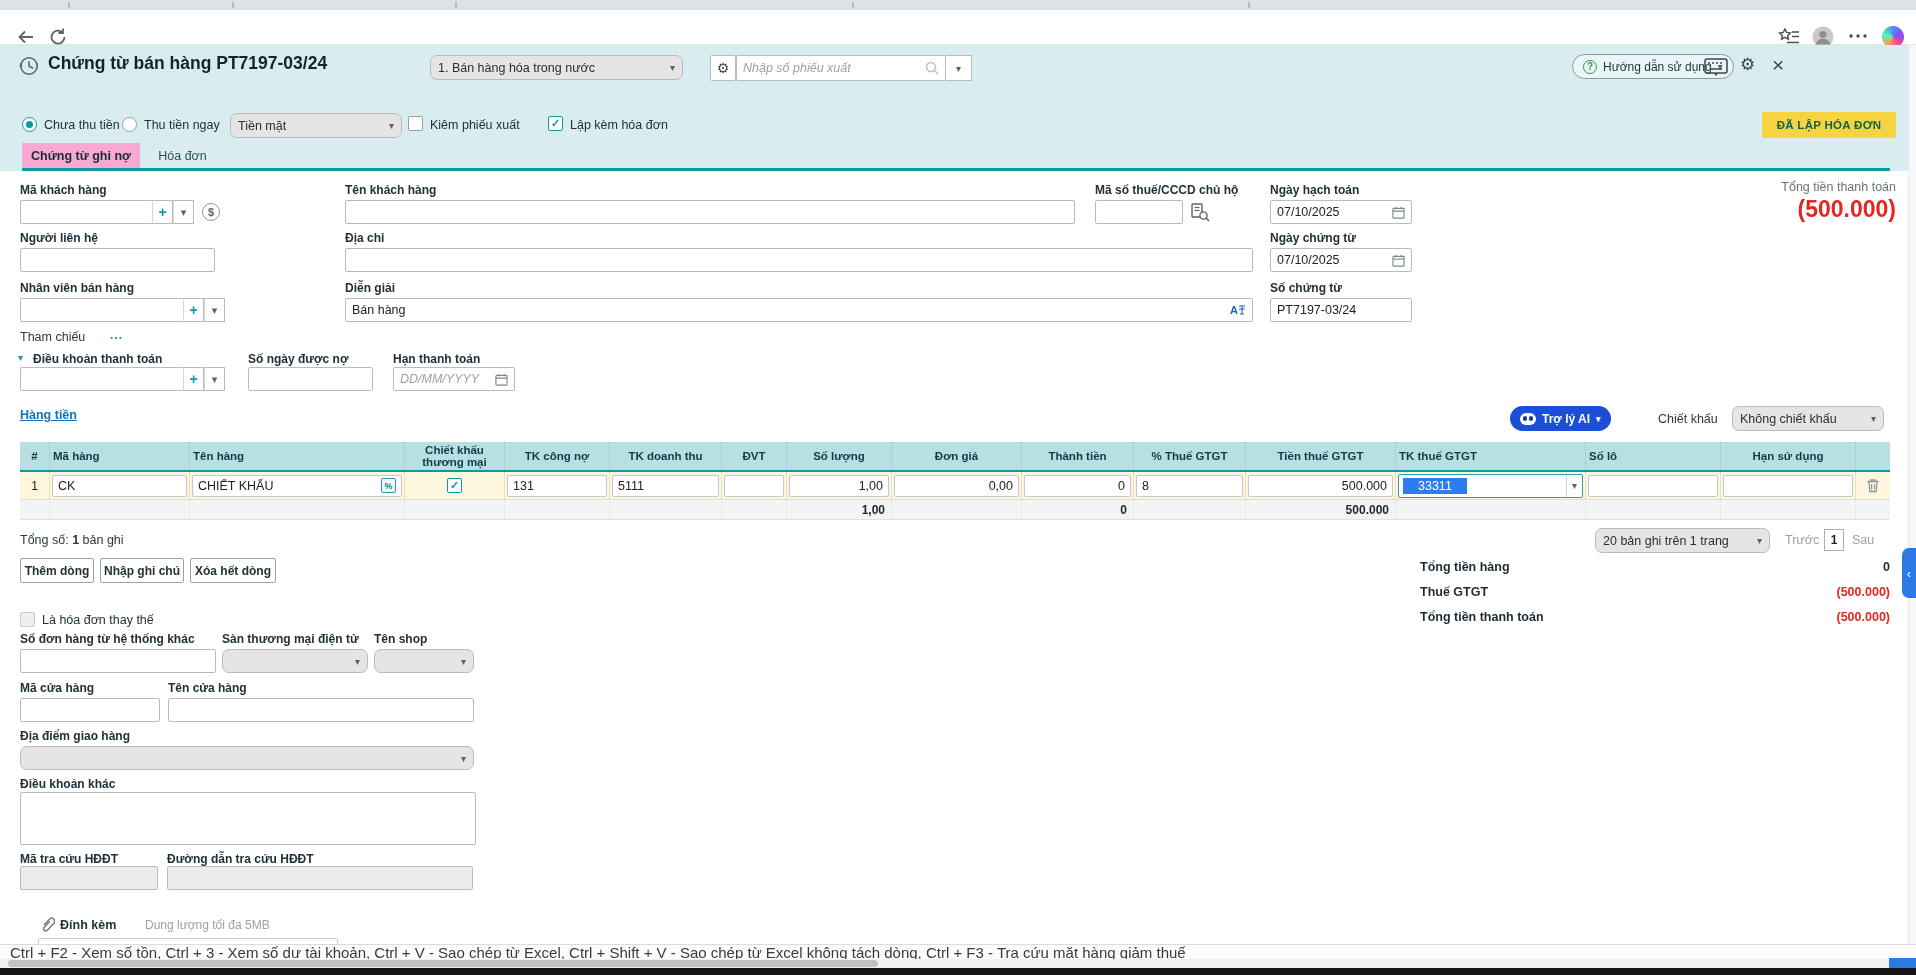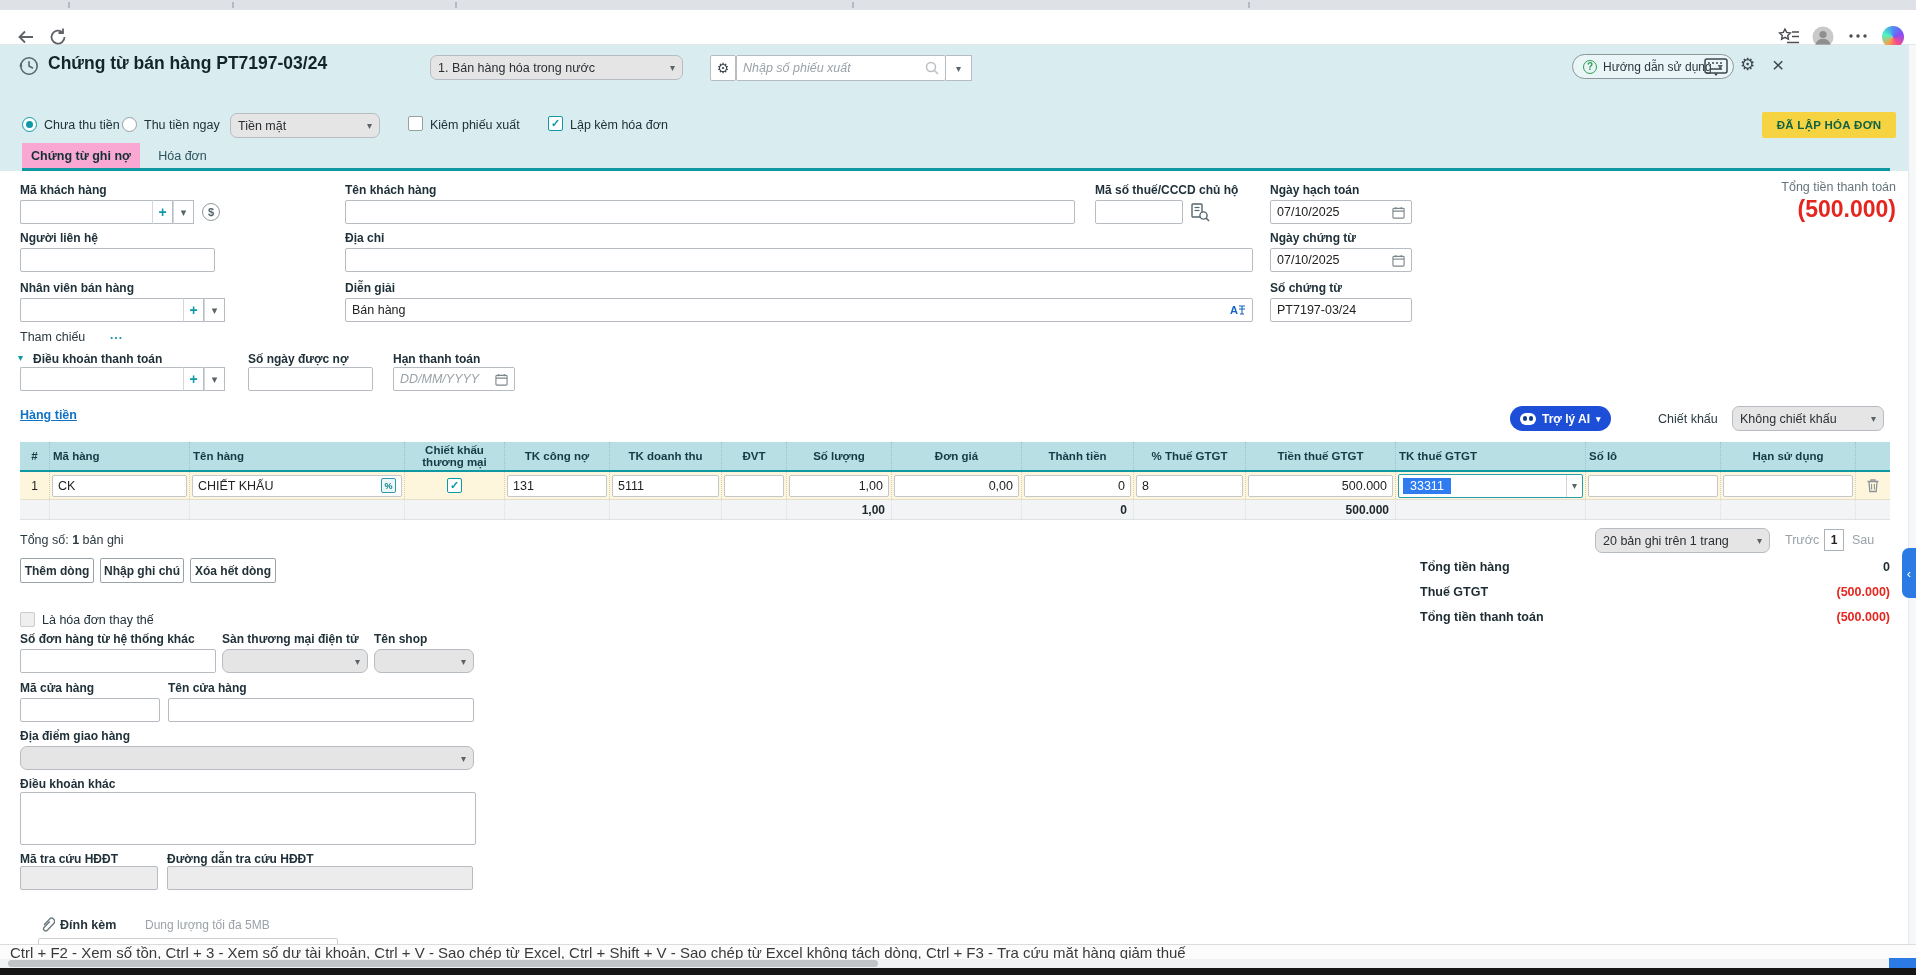--- a/index.html
+++ b/index.html
@@ -61,21 +61,21 @@
   .g-head .gc.al{justify-content:flex-start;text-align:left}
   .g-row{display:flex;background:#fdf6dc;height:28px;border-bottom:1px solid #e4e0cd}
   .g-row .gc{border-right:1px dotted #d4d0bd;display:flex;align-items:center;justify-content:center;padding:0 2px}
   .g-sum{display:flex;background:#f3f4f5;height:20px;border-bottom:1px solid #dfe2e4}
   .g-sum .gc{border-right:1px dotted #dcdfe1;display:flex;align-items:center;justify-content:flex-end;font-weight:bold;font-size:12px;padding:0 6px;color:#1d272b}
   .tc0{width:30px}.tc1{width:140px}.tc2{width:215px}.tc3{width:100px}.tc4{width:105px}.tc5{width:112px}.tc6{width:65px}.tc7{width:105px}.tc8{width:130px}.tc9{width:112px}.tc10{width:112px}.tc11{width:150px}.tc12{width:190px}.tc13{width:135px}.tc14{width:135px}.tc15{width:34px;border-right:none!important}
   .cell-inp{background:#fff;border:1px solid #c3c8cc;border-radius:2px;height:22px;width:100%;display:flex;align-items:center;padding:0 5px;font-size:12.5px;color:#222;overflow:hidden;white-space:nowrap}
   .cell-inp.num{justify-content:flex-end}
   .pcticon{width:15px;height:15px;border:1px solid #2f9ba8;border-radius:2px;background:#eef7f8;color:#0d7e8c;font-size:9px;font-weight:bold;display:flex;align-items:center;justify-content:center;margin-left:auto}
   .vatcombo{background:#fff;border:1px solid #27a0ae;border-radius:2px;height:24px;width:100%;display:flex;align-items:center;padding:0 0 0 4px}
-  .seltext{background:#2e7cf0;color:#fff;font-size:12.5px;padding:1px 7px}
+  .seltext{background:#2e7cf0;color:#fff;font-size:12.5px;padding:1px 15px}
   .vatcombo .caret{margin-left:auto;border-left:1px solid #cfd4d7;height:100%;display:flex;align-items:center;padding:0 5px}
   
   .btn{background:#fff;border:1px solid #9aa3a8;border-radius:2px;height:25px;display:flex;align-items:center;justify-content:center;font-weight:bold;font-size:12px;color:#233138}
   .pagegrey{color:#9aa2a8;font-size:12.5px}
   .pagebox{border:1px solid #aab2b7;background:#fff;width:20px;height:22px;display:flex;align-items:center;justify-content:center;font-weight:bold;font-size:12px}
   .totrow{display:flex;justify-content:space-between;align-items:center}
   .totrow .tl{font-weight:bold;font-size:12.5px;color:#1d2b32}
   .totrow .tv{font-weight:bold;font-size:12.5px;color:#1d2b32}
   .totrow .tv.red{color:#e5261f}
   .texta{background:#fff;border:1px solid #b6bcc2;border-radius:2px}
@@ -183,21 +183,21 @@
 </span>
 <span class="abs gearch" style="left:1740px;top:54px">⚙</span>
 <span class="abs xbtn" style="left:1772px;top:55px">×</span>
 
 <span class="abs rad on" style="left:22px;top:117px">
     <i></i>
   </span>
 <span class="abs olabel" style="left:44px;top:118px">Chưa thu tiền</span>
 <span class="abs rad" style="left:122px;top:117px"></span>
 <span class="abs olabel" style="left:144px;top:118px">Thu tiền ngay</span>
-<div class="abs sel" style="left:230px;top:113px;width:150px">
+<div class="abs sel" style="left:230px;top:113px;width:172px">
   <span>Tiền mặt</span>
   <span class="caret">▾</span>
 </div>
 <span class="abs chk" style="left:408px;top:116px"></span>
 <span class="abs olabel" style="left:430px;top:118px">Kiêm phiếu xuất</span>
 <span class="abs chk on" style="left:548px;top:116px">✓</span>
 <span class="abs olabel" style="left:570px;top:118px">Lập kèm hóa đơn</span>
 <div class="abs badge" style="left:1762px;top:112px;width:134px;height:26px">ĐÃ LẬP HÓA ĐƠN</div>
 
 <div class="abs tab active" style="left:22px;top:143px;width:118px">Chứng từ ghi nợ</div>

